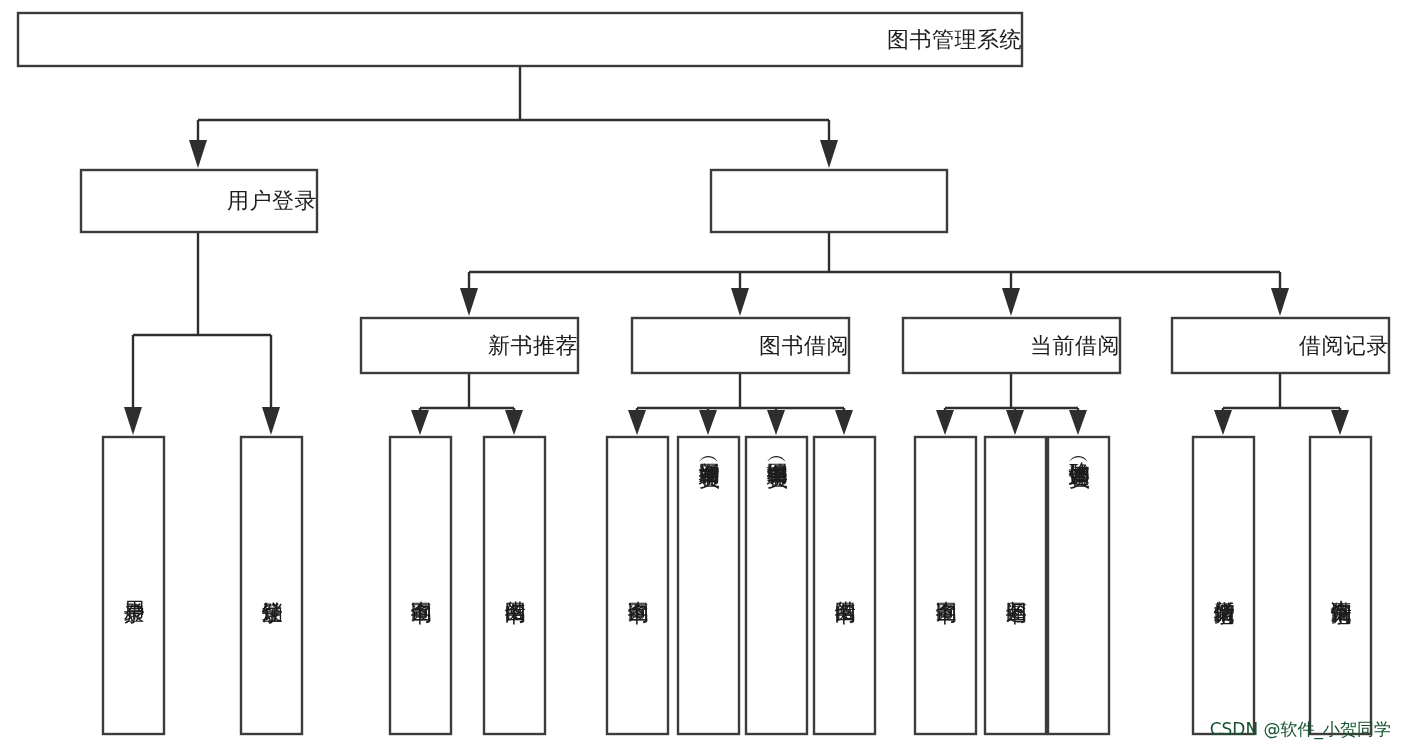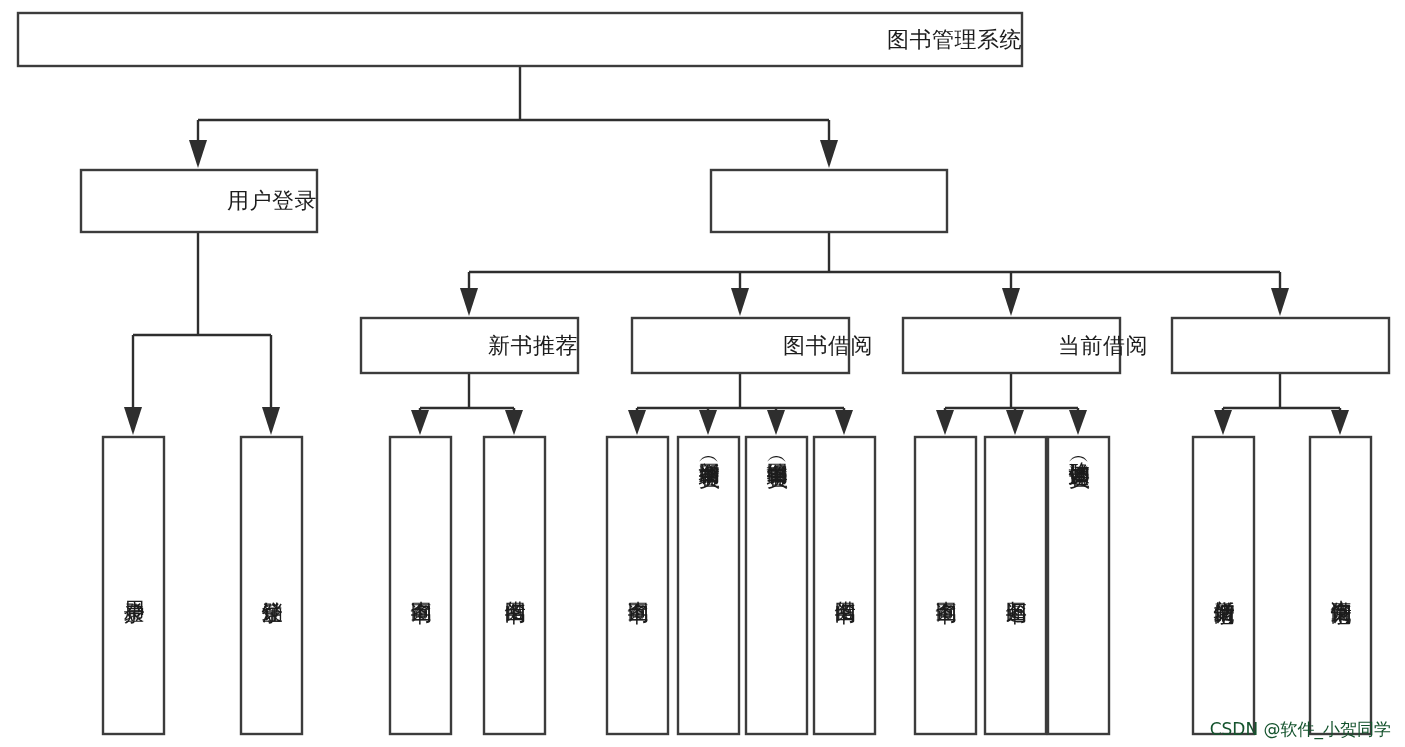--- a/index.html
+++ b/index.html
@@ -199,28 +199,31 @@
 
   <div class="htext-wrap" style="left:81px; top:170px; width:236px; height:62px;">
     <span class="htext">用户登录</span>
   </div>
 
 
   <div class="htext-wrap" style="left:361px; top:318px; width:217px; height:55px;">
     <span class="htext">新书推荐</span>
   </div>
 
-  <div class="htext-wrap" style="left:632px; top:318px; width:217px; height:55px;margin-left:24px;">
+  <div class="htext-wrap" style="left:632px; top:318px; width:217px; height:55px;">
     <span class="htext">图书借阅</span>
   </div>
 
-  <div class="htext-wrap" style="left:903px; top:318px; width:217px; height:55px;padding-left:28px;">
+  <div class="htext-wrap" style="left:903px; top:318px; width:217px; height:55px;">
     <span class="htext">当前借阅</span>
   </div>
 
+  <div class="htext-wrap" style="left:1172px; top:318px; width:217px; height:55px;">
+    <span class="htext">借阅记录</span>
+  </div>
 
   <div class="vtext-wrap" style="left:103px; top:437px; width:61px; height:297px;">
     <span class="vtext">用户登录</span>
   </div>
   <div class="vtext-wrap" style="left:241px; top:437px; width:61px; height:297px;">
     <span class="vtext">注销登录</span>
   </div>
 
   <div class="vtext-wrap" style="left:390px; top:437px; width:61px; height:297px;">
     <span class="vtext">查询图书</span>

